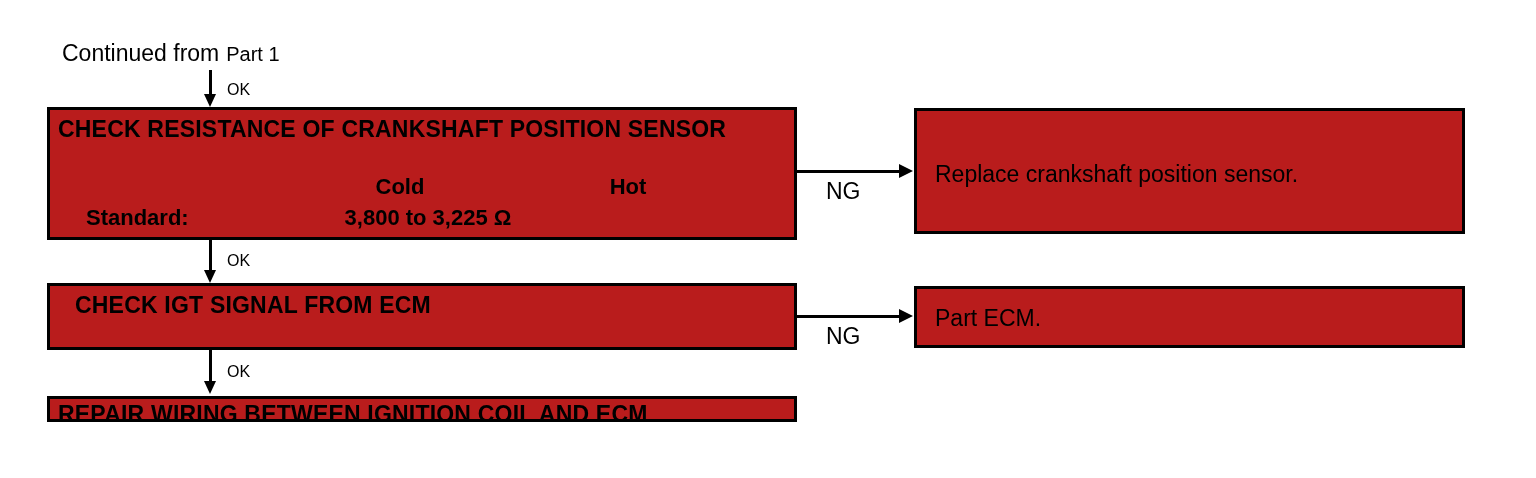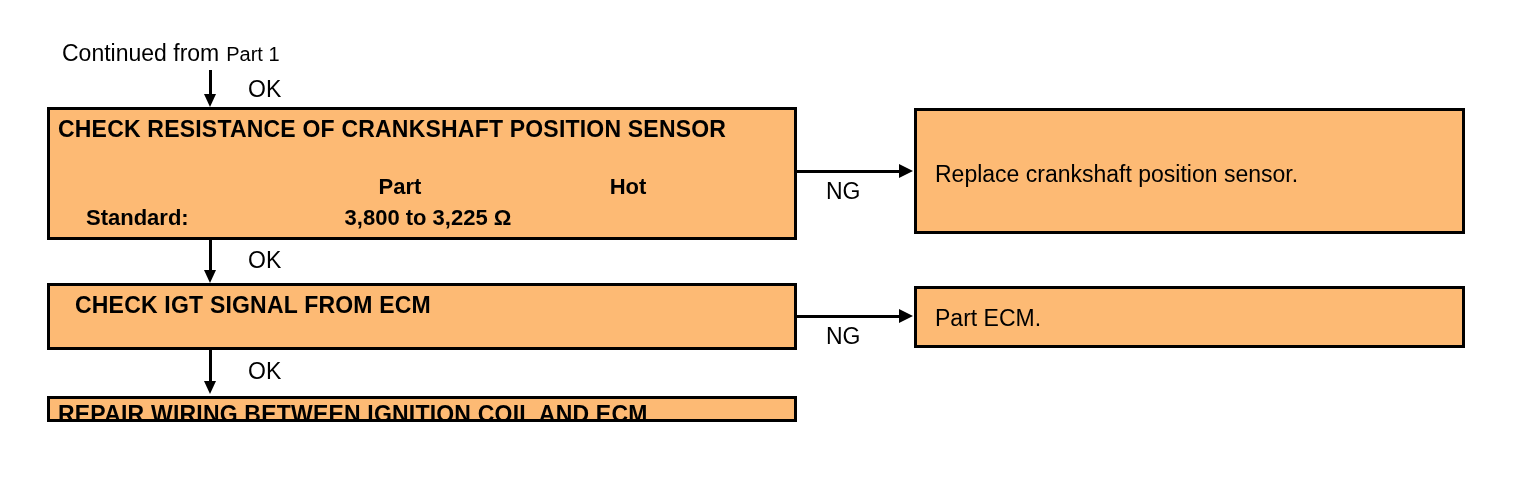--- a/index.html
+++ b/index.html
@@ -20,21 +20,21 @@
   }
 
   
   .abs { position: absolute; }
 
   
   .box {
     position: absolute;
     box-sizing: border-box;
     border: 3px solid #000000;
-    background: #fdba74;
+    background: #b91c1c;
   }
   .box-title {
     font-weight: bold;
     font-size: 23px;
     line-height: 27px;
     letter-spacing: 0.2px;
     white-space: pre-line;
   }
   .box-plain {
     font-weight: normal;
@@ -47,23 +47,22 @@
     font-size: 23px;
     line-height: 26px;
     white-space: nowrap;
   }
   .hdr-part {
     font-size: 20px;
   }
 
   
   .lbl-ok {
-    font-size: 23px;
+    font-size: 16px;
     line-height: 23px;
-    margin-left: 21px;
   }
   .lbl-ng {
     font-size: 23px;
     line-height: 23px;
   }
 
   
   .vline {
     position: absolute;
     width: 3px;
@@ -132,21 +131,21 @@
   <div class="vline" style="left:209px; top:70px; height:28px;"></div>
   <div class="arrow-down" style="left:204px; top:94px;"></div>
   <div class="abs lbl-ok" style="left:227px; top:78px;">OK</div>
 
   <div class="box" style="left:47px; top:107px; width:750px; height:133px;">
     <div class="abs box-title" style="left:8px; top:6px; width:690px;">CHECK RESISTANCE OF CRANKSHAFT POSITION SENSOR</div>
 
     <div class="spec-wrap">
       <div class="spec-row">
         <div class="spec-label"></div>
-        <div class="spec-col spec-head">Part</div>
+        <div class="spec-col spec-head">Cold</div>
         <div class="spec-col spec-head">Hot</div>
       </div>
       <div class="spec-row" style="margin-top:5px;margin-left:28px;">
         <div class="spec-label">Standard:</div>
         <div class="spec-col">3,800 to 3,225 Ω</div>
       </div>
     </div>
   </div>
 
   <div class="hline" style="left:797px; top:170px; width:104px;"></div>

